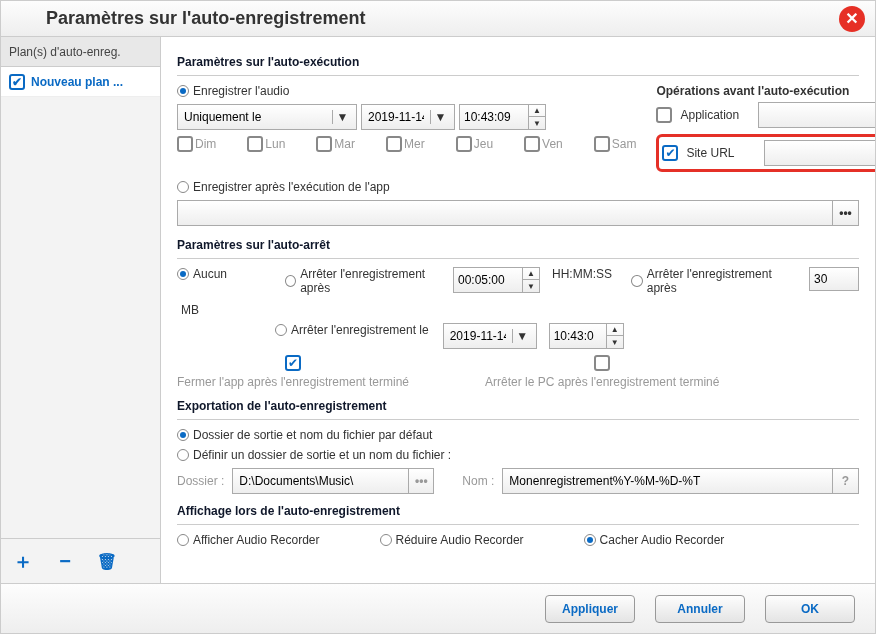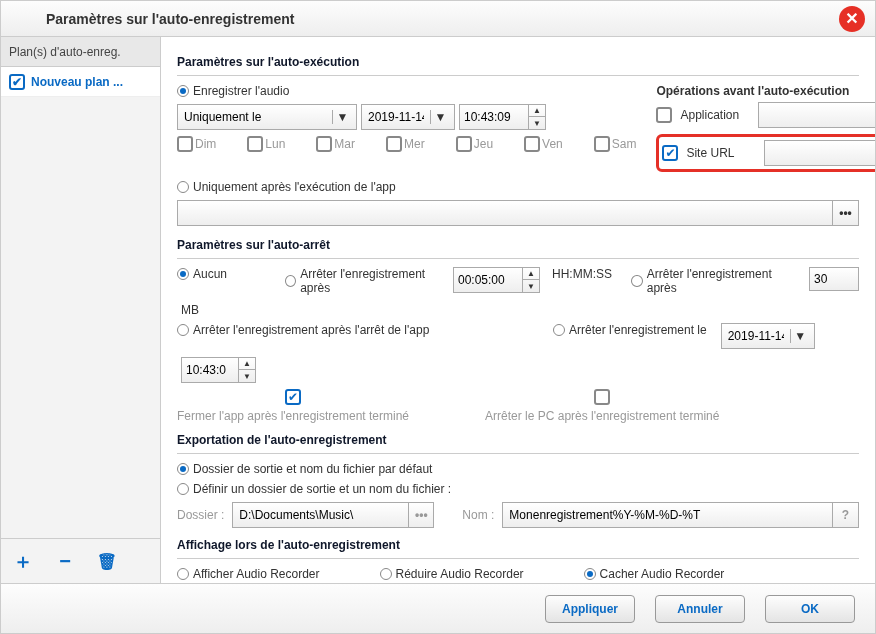--- a/index.html
+++ b/index.html
@@ -1,19 +1,19 @@
 <!DOCTYPE html>
 <html><head>
 <meta charset="utf-8">
 <style>
   * { box-sizing: border-box; margin: 0; padding: 0; font-family: Arial, sans-serif; font-size: 12px; }
   body { background: #fff; width: 876px; height: 634px; overflow: hidden; }
   .window { width: 876px; height: 634px; border: 1px solid #ccc; display: flex; flex-direction: column; background:#fff;}
   .titlebar { height: 36px; background: linear-gradient(to bottom,#fdfdfd,#eee); display:flex; align-items:center; padding:0 10px; border-bottom:1px solid #ccc; }
-  .titlebar .title { font-size:14px; color:#333; font-weight:bold;padding-left:35px;}
+  .titlebar .title { font-size:18px; color:#333; font-weight:bold;padding-left:35px;}
   .titlebar .close { margin-left:auto; width:26px; height:26px; border-radius:50%; background:#e63026; display:flex; align-items:center; justify-content:center; color:#fff; font-weight:bold; cursor:pointer; font-size:16px;}
   .main { flex:1; display:flex; min-height:0;}
   .sidebar { width:160px; background:#f3f3f3; border-right:1px solid #ccc; display:flex; flex-direction:column; }
   .sidebar-header { height:30px; background:#e8e8e8; border-bottom:1px solid #ccc; display:flex; align-items:center; padding-left:8px; color:#444;}
   .plan-item { height:30px; display:flex; align-items:center; padding-left:8px; gap:6px; background:#fff; border-bottom:1px solid #eee; cursor:pointer; color:#0a6ac4; font-weight:bold;}
   .chk { width:16px; height:16px; border:2px solid #0a6ac4; border-radius:3px; display:inline-flex; align-items:center; justify-content:center; color:#0a6ac4; background:#fff;}
   .chk.checked::after{content:"✔"; font-size:12px; color:#0a6ac4;}
   .chk.unchecked{border-color:#888;}
   .sidebar-bottom { margin-top:auto; display:flex; gap:18px; padding:10px; align-items:center; justify-content:flex-start; border-top:1px solid #ccc;}
   .icon-btn { width:24px; height:24px; display:flex; align-items:center; justify-content:center; color:#0a6ac4; cursor:pointer; font-size:20px; font-weight:bold;}
@@ -154,21 +154,21 @@
                 <div class="arr">≫</div>
               </div>
             </div>
           </div>
         </div>
       </div>
 
       <div class="row" style="margin-top:8px;">
         <span class="radio">
             <span class="dot"></span>
-            <span>Uniquement après l'exécution de l'app</span>
+            <span>Enregistrer après l'exécution de l'app</span>
           </span>
       </div>
       <div class="field-arrow" style="width:100%;">
         <input type="text" style="">
         <div class="dots">•••</div>
       </div>
 
       <div class="section-title" style="margin-top:12px;">Paramètres sur l'auto-arrêt</div>
       <hr class="hr">
 
@@ -192,24 +192,20 @@
         <span style="flex:1;"></span>
         <span class="radio" style="width:170px;">
             <span class="dot"></span>
             <span>Arrêter l'enregistrement après</span>
           </span>
         <input type="text" style="width: 50px;" value="30">
         <span style="margin-left:4px;">MB</span>
       </div>
 
       <div class="row" style="align-items:flex-start;flex-wrap:wrap;">
-        <span class="radio" style="width:270px;">
-            <span class="dot"></span>
-            <span>Arrêter l'enregistrement après l'arrêt de l'app</span>
-          </span>
         <span style="width:90px;"></span>
         <span class="radio">
             <span class="dot"></span>
             <span>Arrêter l'enregistrement le</span>
           </span>
         <div class="combo" style="width:94px;margin-left:6px;">
           <input type="text" readonly="" style="width: 68px;" value="2019-11-14">
           <div class="caret">▼</div>
         </div>
         <div class="spinner" style="margin-left:4px;">

